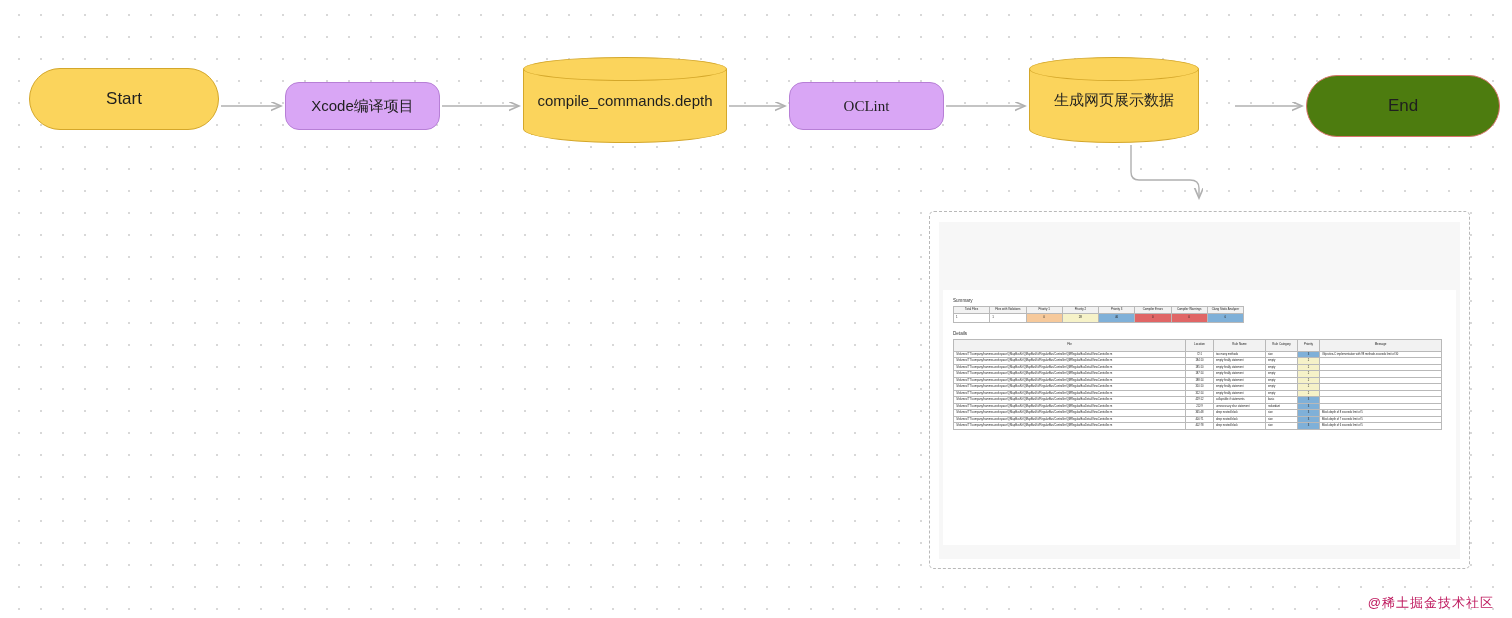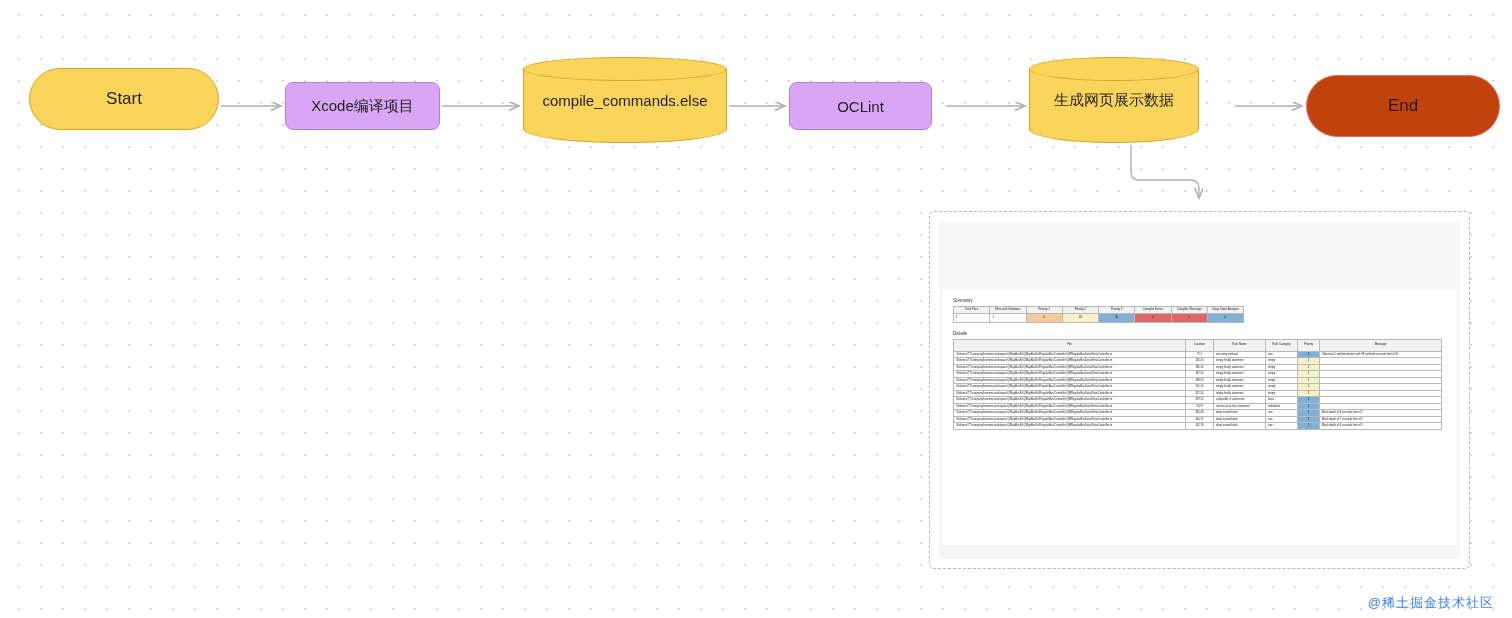--- a/index.html
+++ b/index.html
@@ -31,30 +31,30 @@
   .node-label{pointer-events:none;white-space:nowrap;}
 
   
   .n-start{
     left:29px;top:68px;width:190px;height:62px;
     background:#fbd45c;border:1.4px solid #d4a72a;
     border-radius:31px;font-size:17px;
   }
   .n-end{
     left:1306px;top:75px;width:194px;height:62px;
-    background:#c2410c;border:1.4px solid #d9746c;
+    background:#4d7c0f;border:1.4px solid #d9746c;
     border-radius:31px;font-size:17px;
   }
   
   .n-proc{
     background:#d9a6f5;border:1.4px solid #b77fd6;
-    border-radius:8px;font-size:15px;
+    border-radius:14px;font-size:15px;
   }
   .n-xcode{left:285px;top:82px;width:155px;height:48px;}
-  .n-oclint{left:789px;top:82px;width:143px;height:48px;}
+  .n-oclint{left:789px;top:82px;width:155px;height:48px;font-family:Liberation Serif, serif;}
 
   
   .cyl{
     position:absolute;z-index:3;
   }
   .cyl .cyl-body{
     position:absolute;left:0;top:12px;right:0;bottom:0;
     background:#fbd45c;
     border-left:1.4px solid #d4a72a;
     border-right:1.4px solid #d4a72a;
@@ -126,21 +126,21 @@
 
   
   #details-table{width:488px;}
   #details-table td{font-size:2.7px;vertical-align:middle;}
   #details-table td.file{word-break:break-all;line-height:1.3;}
   #details-table td.ctr{text-align:center;}
   #details-table thead th{height:9px;}
 
   .watermark{
     position:absolute;right:18px;bottom:6px;
-    font-size:13px;color:#3b82f6;letter-spacing:1px;
+    font-size:13px;color:#be185d;letter-spacing:1px;
     z-index:6;
   }
 </style>
 </head>
 <body>
 
 <div id="canvas"></div>
 
 <svg id="flow" viewBox="0 0 1512 618">
   <defs>
@@ -162,21 +162,21 @@
   <span class="node-label">Start</span>
 </div>
 
 <div class="node n-proc n-xcode">
   <span class="node-label">Xcode编译项目</span>
 </div>
 
 <div class="cyl c-json">
   <div class="cyl-body"></div>
   <div class="cyl-top"></div>
-  <div class="cyl-label">compile_commands.else</div>
+  <div class="cyl-label">compile_commands.depth</div>
 </div>
 
 <div class="node n-proc n-oclint">
   <span class="node-label">OCLint</span>
 </div>
 
 <div class="cyl c-gen">
   <div class="cyl-body"></div>
   <div class="cyl-top"></div>
   <div class="cyl-label">生成网页展示数据</div>

